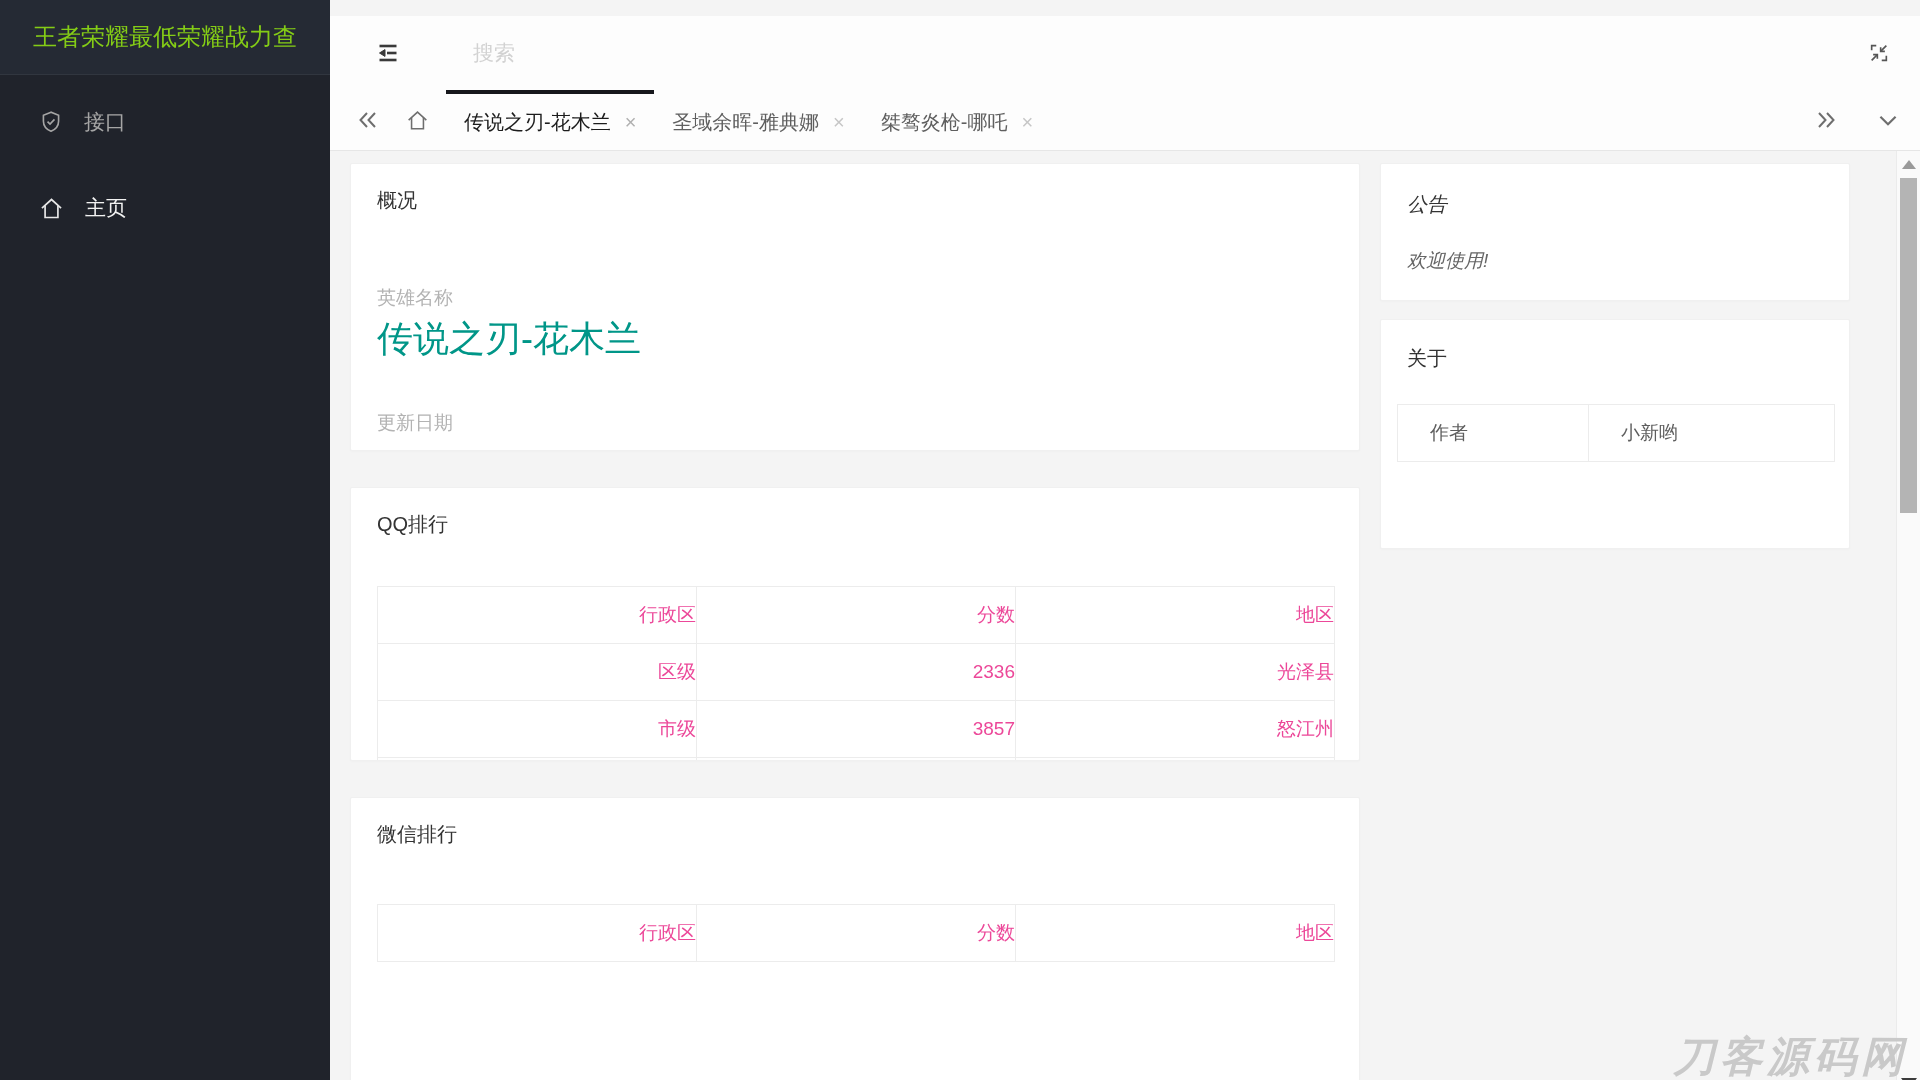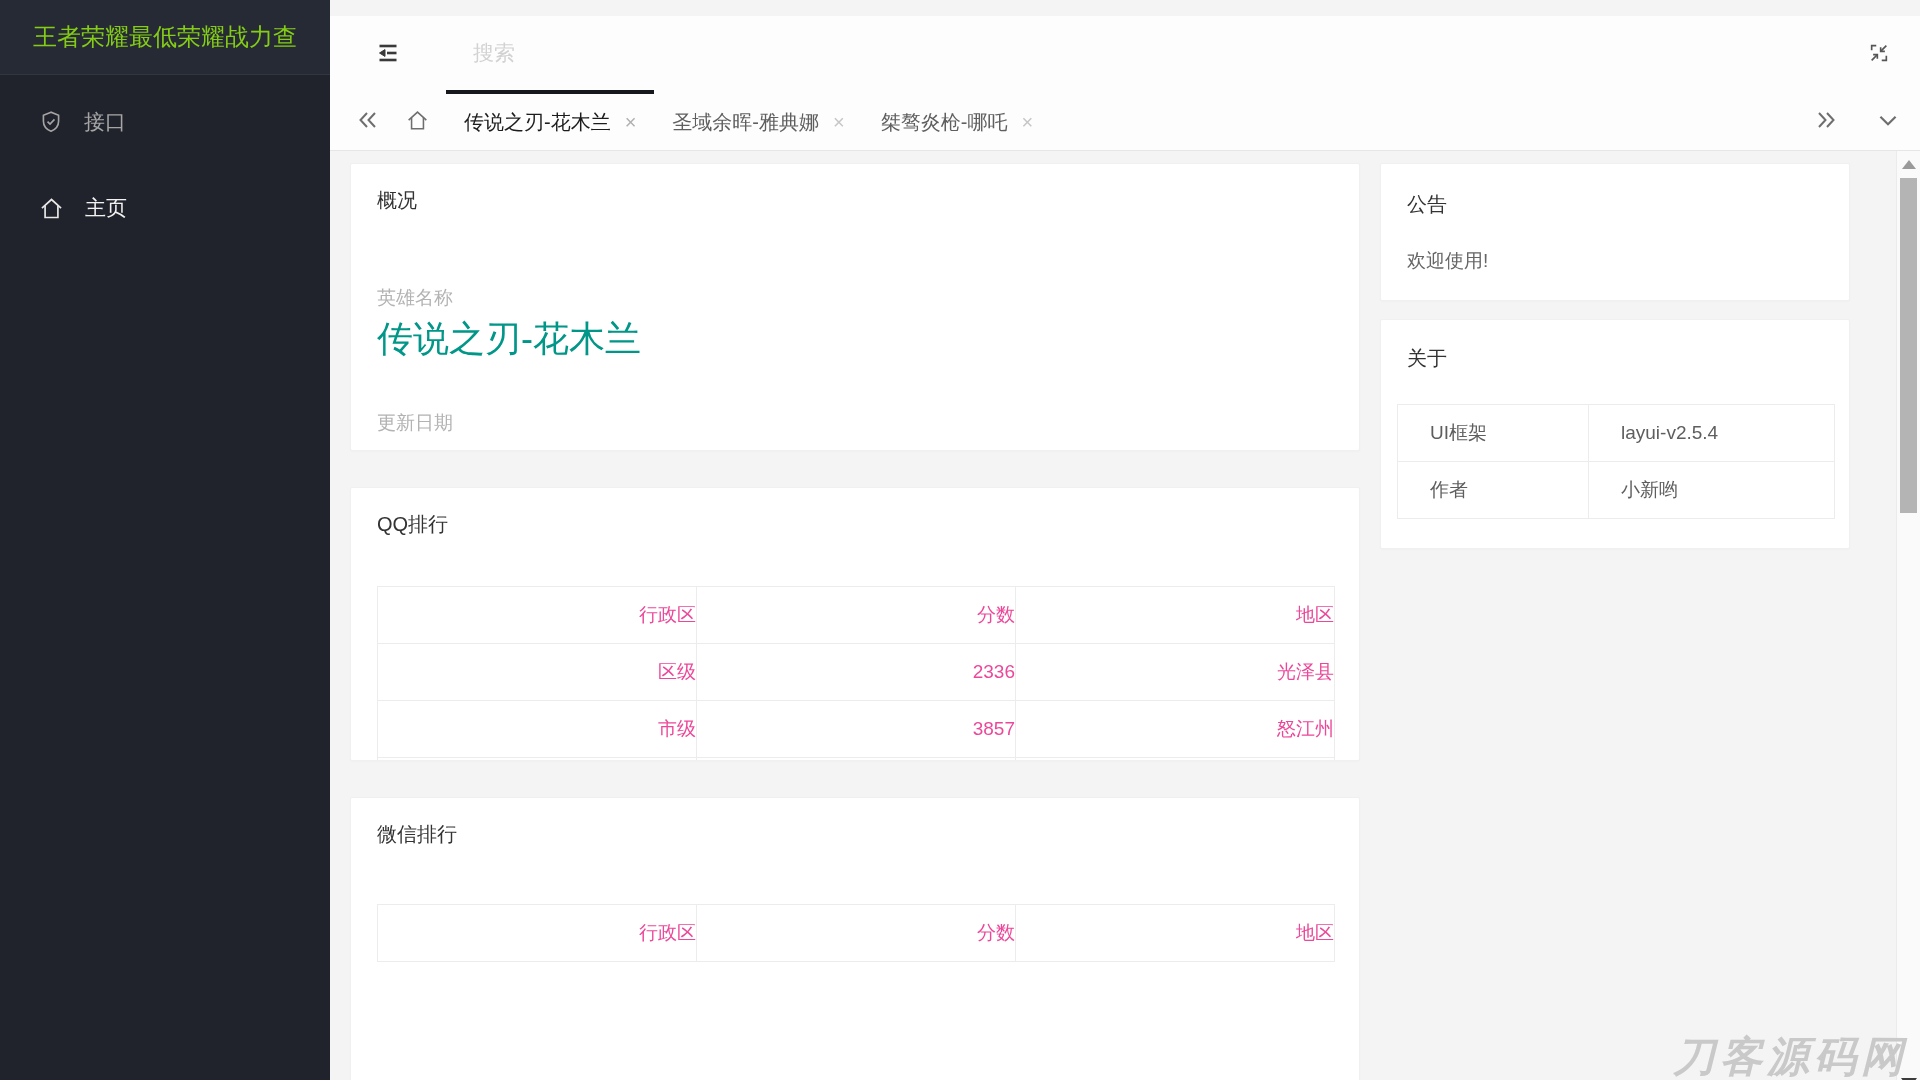--- a/index.html
+++ b/index.html
@@ -56,21 +56,21 @@
   .fl-2{margin-top:54px;}
   .field-value{margin-top:12px;font-size:36px;line-height:40px;color:#009688;}
 
   .card-qq{height:366px;}
   .card-wechat{height:400px;}
   table.rank{border-collapse:collapse;margin:52px 26px 0 26px;width:958px;table-layout:fixed;}
   .card-wechat table.rank{margin-top:60px;}
   table.rank th,table.rank td{border:1px solid #ececec;height:56px;padding:0 0 0 28px;
        font-size:19px;color:#ec4899;font-weight:normal;text-align:right;}
 
-  .card-notice{height:138px;}
+  .card-notice{height:138px;font-style:italic;}
   .card-notice .card-title{padding-top:30px;}
   .notice-body{padding:0 26px;margin-top:34px;font-size:19px;color:#666;}
 
   .card-about{height:230px;}
   .card-about .card-title{padding-top:28px;}
   table.about{border-collapse:collapse;margin:36px 16px 0 16px;width:438px;table-layout:fixed;}
   table.about td{border:1px solid #ececec;height:56px;padding:0 0 0 32px;font-size:19px;color:#5e5e5e;}
   table.about td.k{width:158px;}
 
   
@@ -240,24 +240,20 @@
         <section class="card card-notice">
           <div class="card-title">公告</div>
           <div class="notice-body">欢迎使用!</div>
         </section>
 
         <section class="card card-about">
           <div class="card-title">关于</div>
           <table class="about">
             <tbody>
               <tr>
-                <td class="k">UI框架</td>
-                <td>layui-v2.5.4</td>
-              </tr>
-              <tr>
                 <td class="k">作者</td>
                 <td>小新哟</td>
               </tr>
             </tbody>
           </table>
         </section>
 
       </div>
     </div>
 

